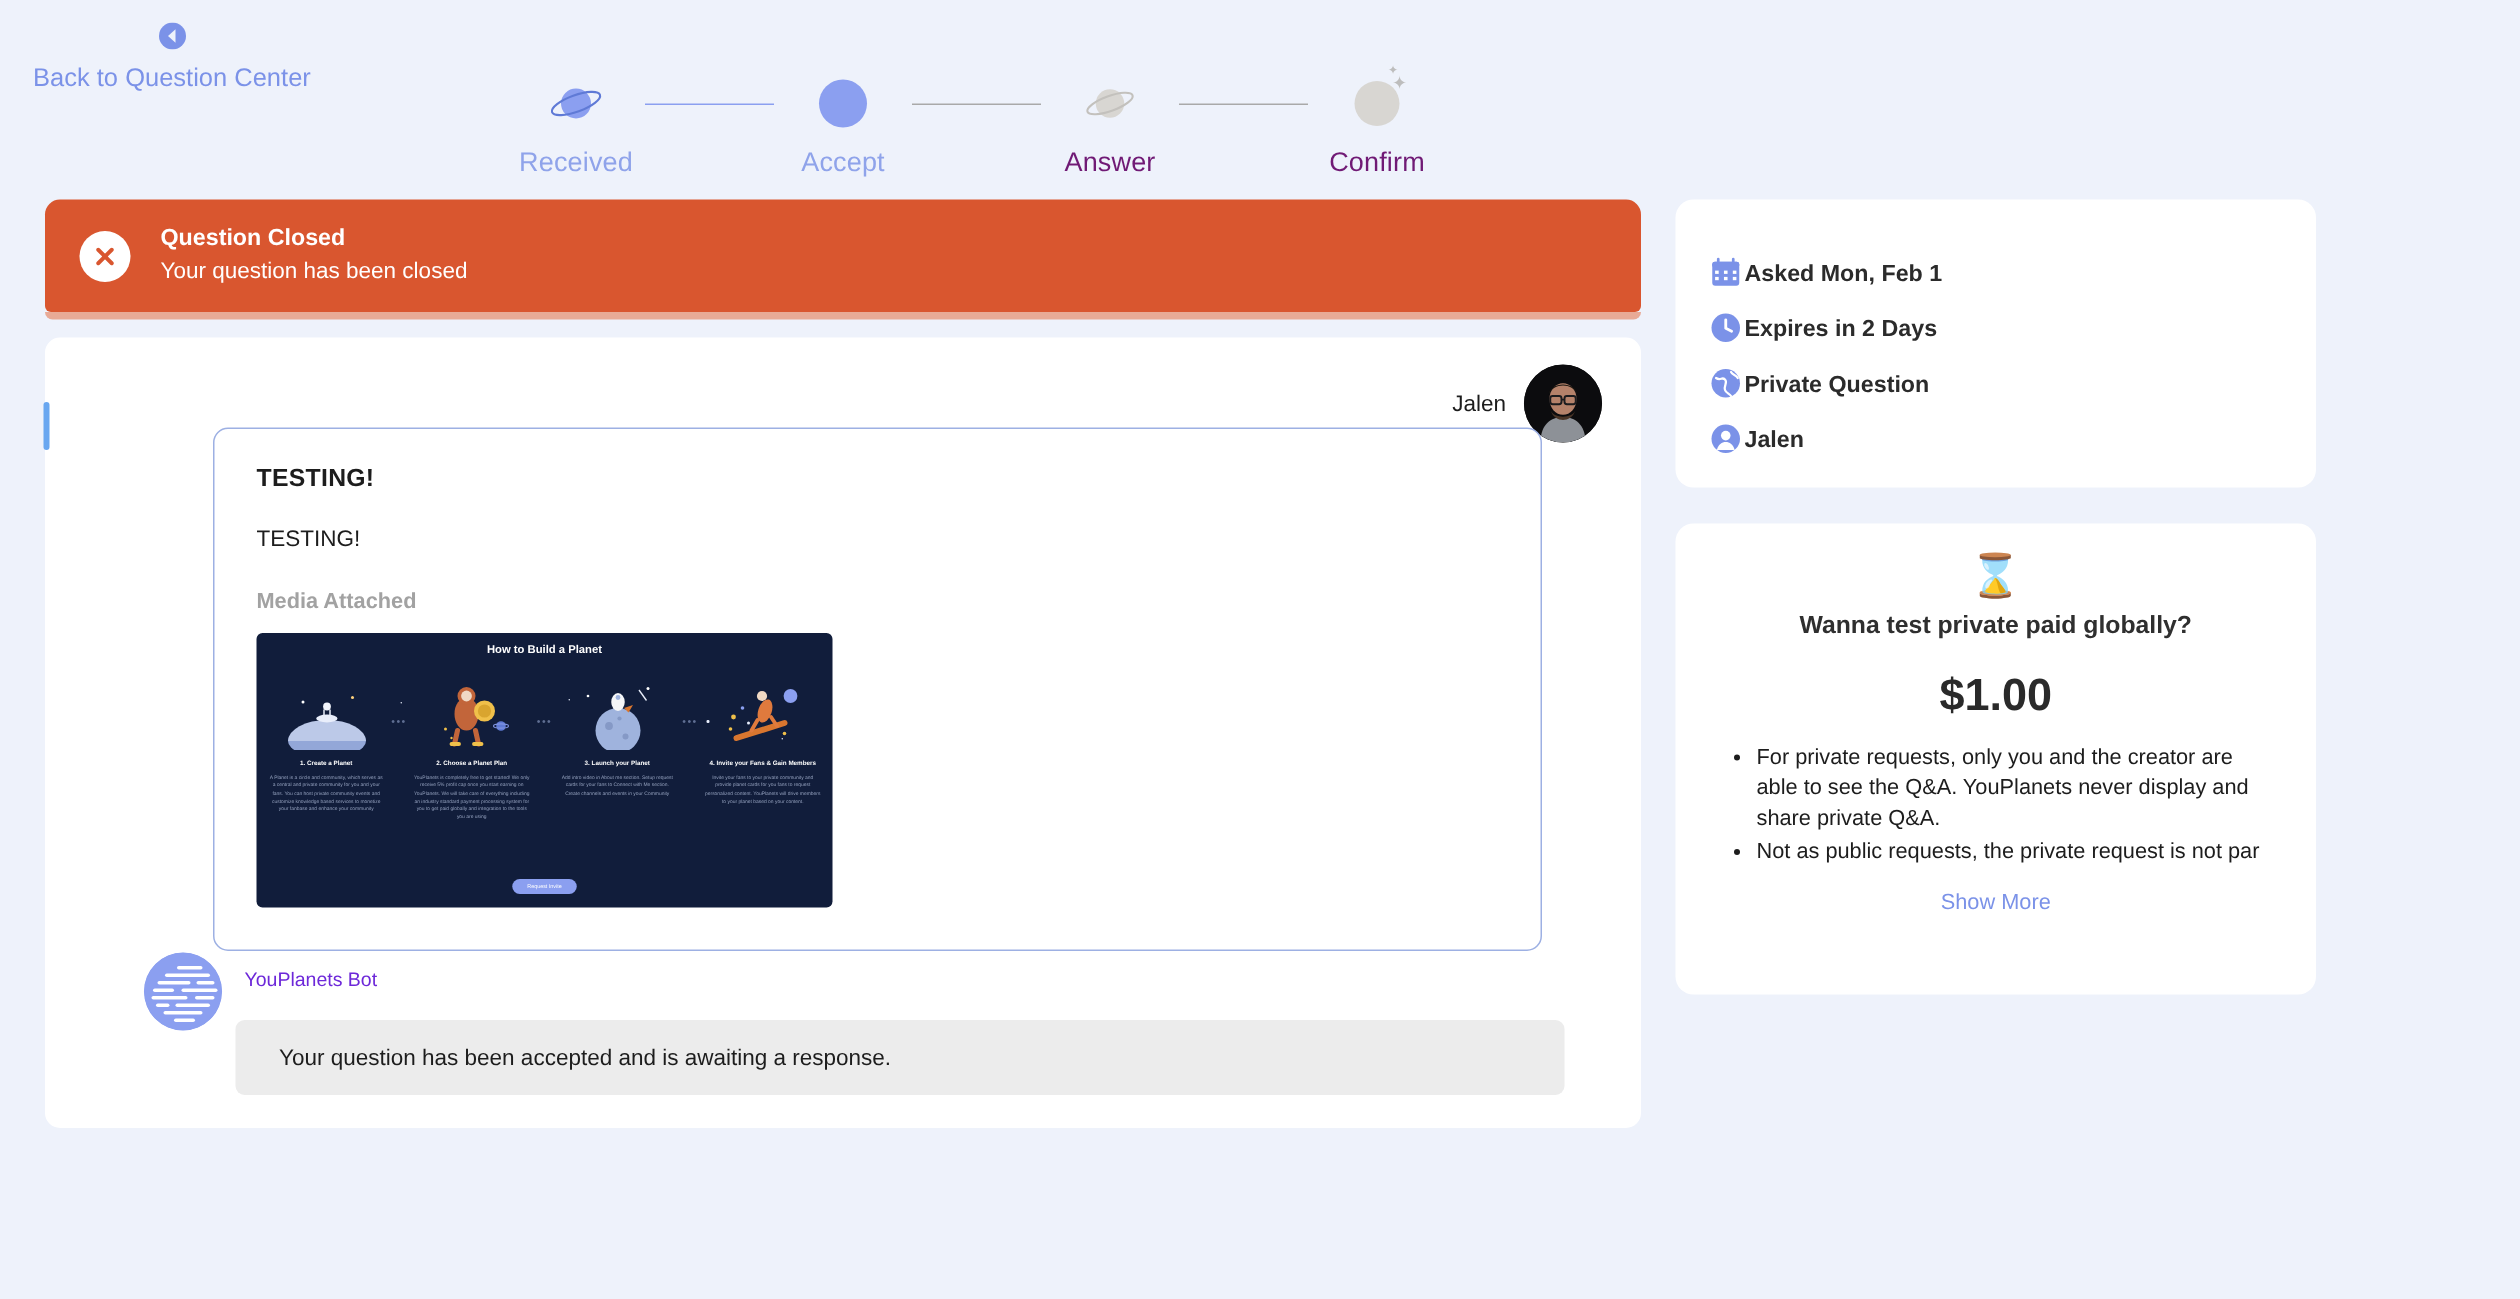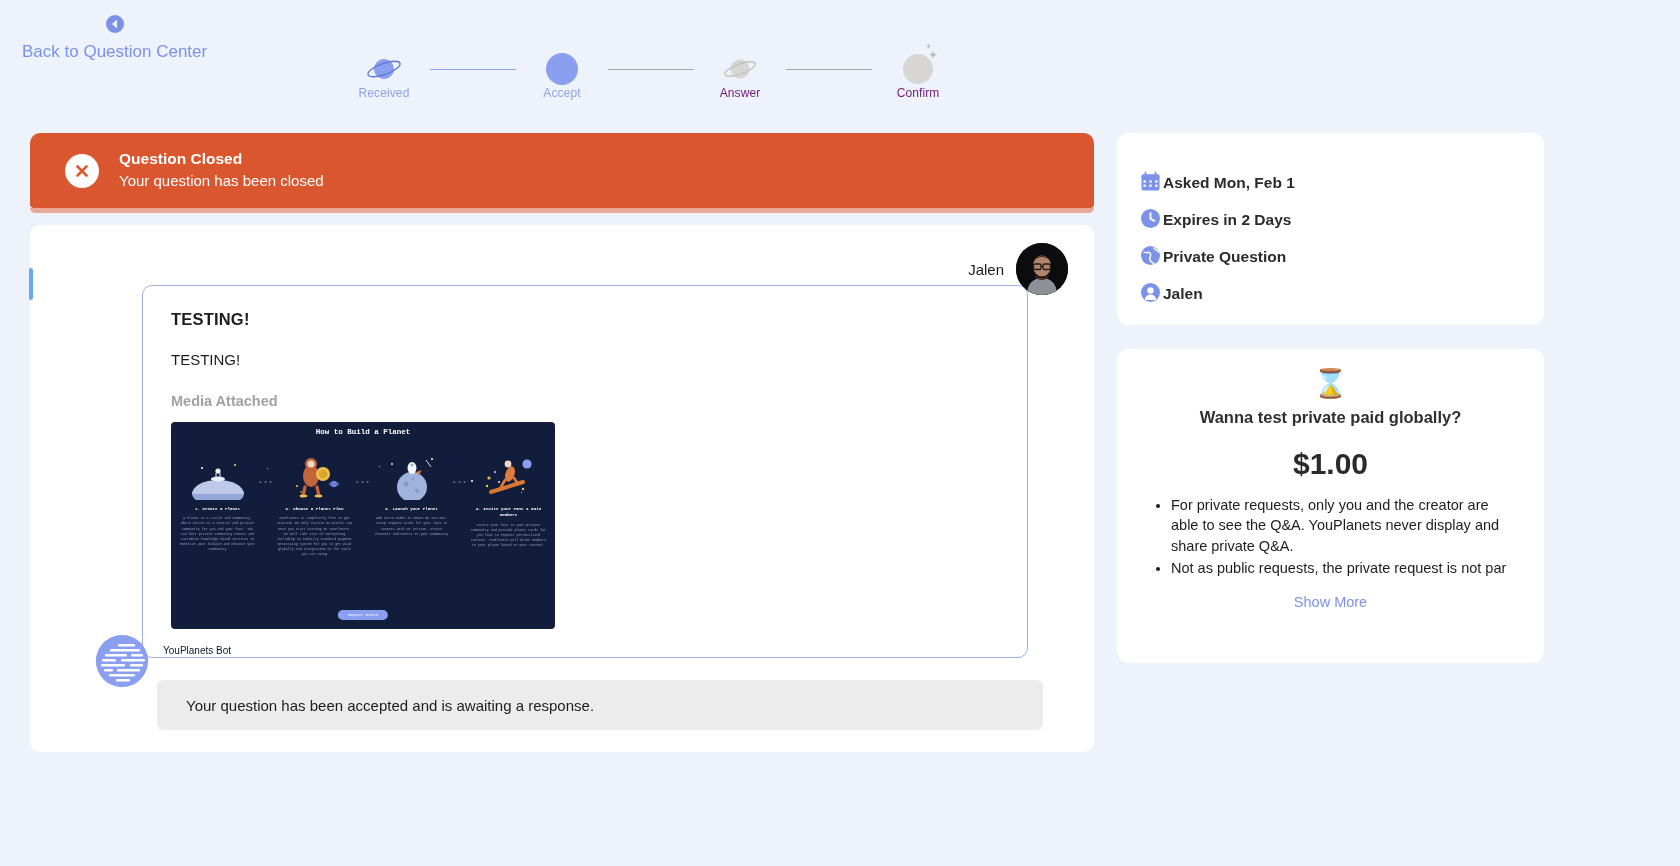--- a/index.html
+++ b/index.html
@@ -47,21 +47,22 @@
     flex-direction: column;
     align-items: center;
   }
   .step-icon-wrap {
     height: 34px;
     display: flex;
     align-items: center;
     justify-content: center;
   }
   .step-label {
-    font-size: 12px;
+    margin-top: 12px;
+    font-size: 18px;
     letter-spacing: .1px;
   }
   .step.done .step-label   { color: #8fa3ea; }
   .step.active .step-label { color: #8fa3ea; }
   .step.todo .step-label   { color: #701a75; }
 
   .planet-svg { display:block; }
 
   .bigdot {
     width: 32px; height: 32px;
@@ -95,21 +96,21 @@
   .alert {
     position: absolute;
     left: 30px;
     top: 133px;
     width: 1064px;
     height: 75px;
     background: #d9562f;
     border-radius: 10px 10px 4px 4px;
     display: flex;
     align-items: center;
-    padding-left: 35px;
+    padding-left: 23px;
     gap: 20px;
   }
   .alert::after {
     content: "";
     position: absolute;
     left: 0; right: 0; bottom: -5px;
     height: 5px;
     background: #e8aa96;
     border-radius: 0 0 6px 6px;
   }
@@ -201,26 +202,25 @@
     margin-top: 25px;
     font-size: 14.5px;
     font-weight: bold;
     color: #a2a2a2;
   }
 
   
   .media {
     margin-top: 13px;
     width: 384px;
-    height: 207px;
+    height: 183px;
     background: #111d3b;
     border-radius: 4px;
     position: relative;
     overflow: hidden;
-    font-family: Liberation Mono, monospace;
   }
   .media-heading {
     position: absolute;
     top: 6px; left: 0; right: 0;
     text-align: center;
     color: #ffffff;
     font-size: 7.5px;
     font-weight: bold;
   }
   .media-cols {
@@ -289,22 +289,22 @@
   }
   .bot-avatar {
     width: 52px; height: 52px;
     border-radius: 50%;
     flex: 0 0 52px;
     overflow: hidden;
     position: relative;
     background: #8b9ff0;
   }
   .bot-name {
-    font-size: 10px;
-    color: #0f172a;
+    font-size: 13px;
+    color: #6d28d9;
     padding-top: 10px;
   }
   .bot-bubble {
     position: absolute;
     left: 127px;
     top: 455px;
     width: 886px;
     height: 50px;
     background: #ececec;
     border-radius: 6px;

